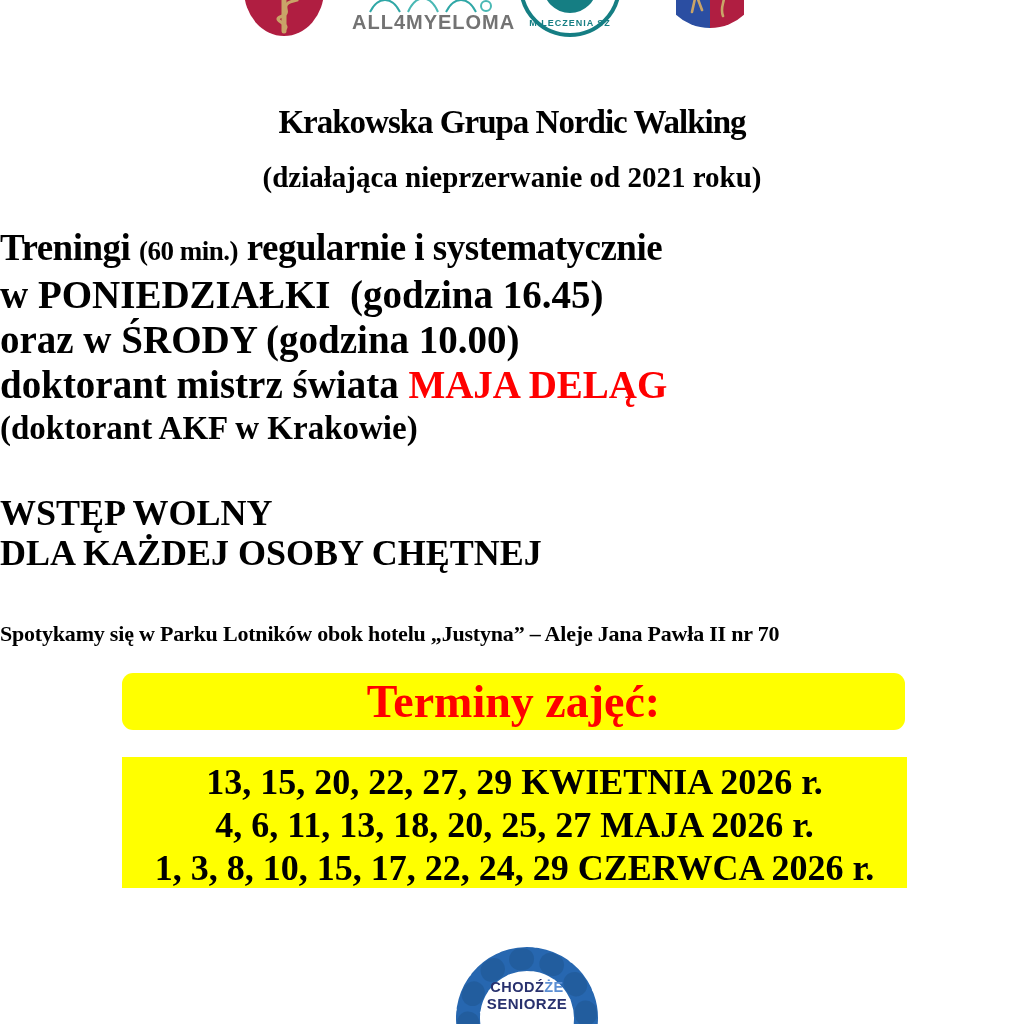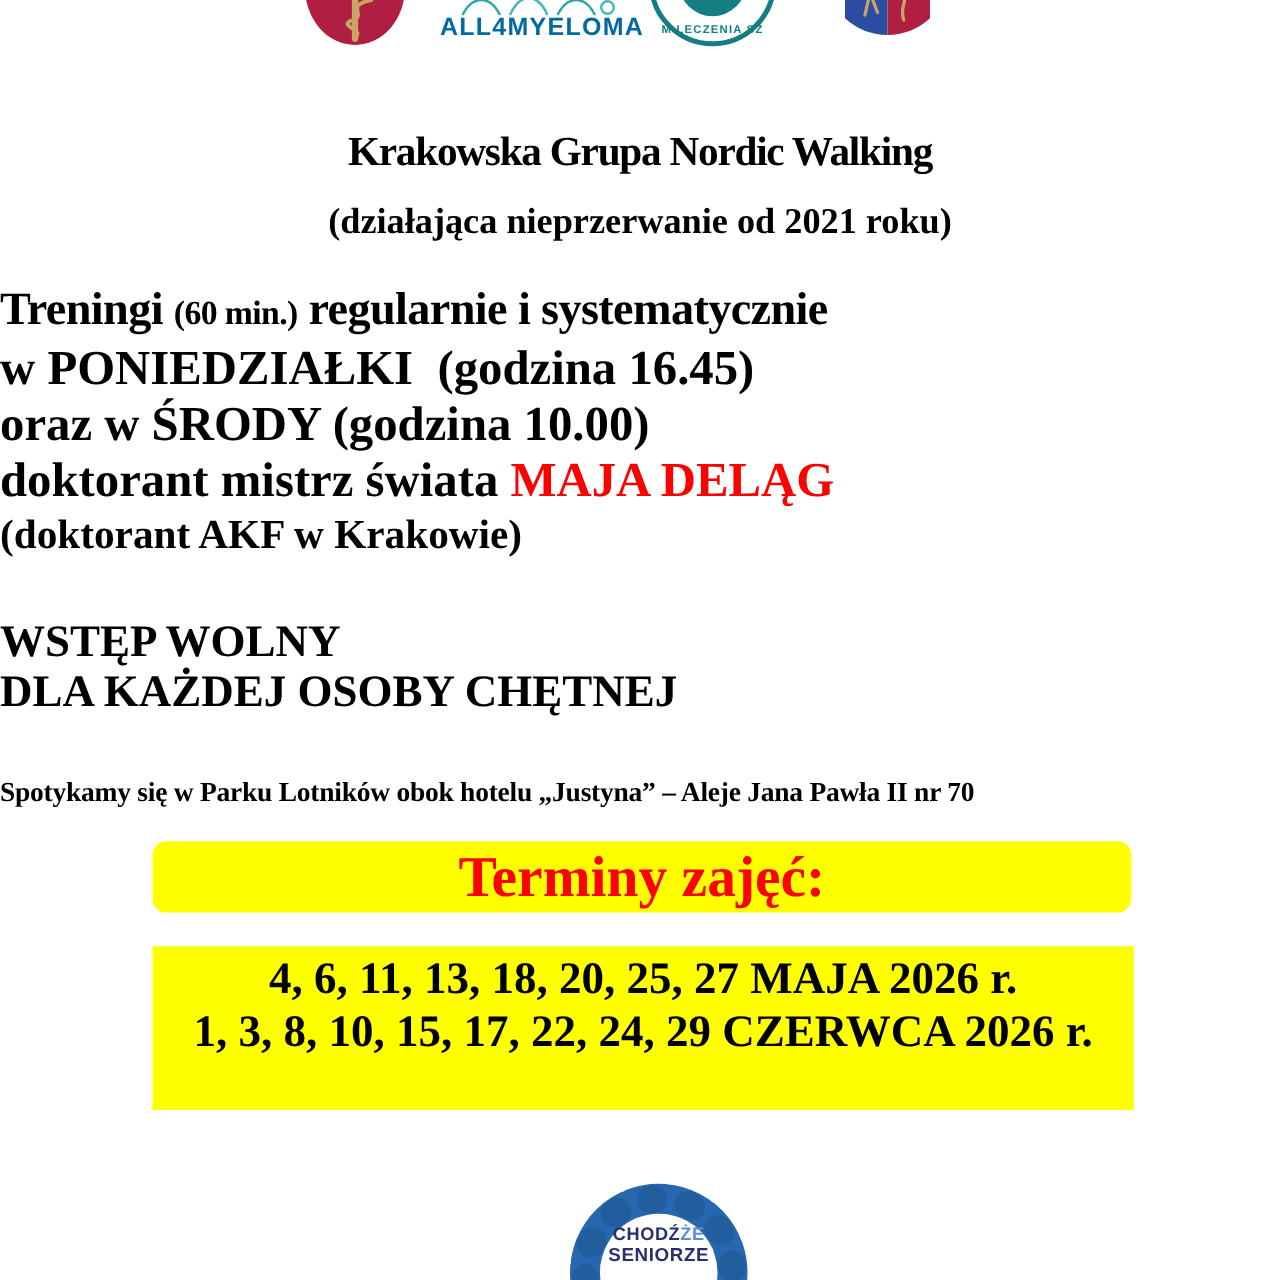--- a/index.html
+++ b/index.html
@@ -9,21 +9,21 @@
     font-family:"Liberation Serif","DejaVu Serif",serif;color:#000;
   }
   
   .logo{position:absolute;top:0;}
   .logo svg{display:block;overflow:visible;}
   #logo-asclepius{left:242px;width:84px;height:38px;overflow:hidden;}
   #logo-all4myeloma{left:352px;width:160px;height:34px;text-align:center;}
   #logo-all4myeloma .doodle{display:block;margin:0 auto;}
   #logo-all4myeloma .a4m-text{
     font-family:"Liberation Sans","DejaVu Sans",sans-serif;
-    font-size:20px;font-weight:600;color:#0369a1;letter-spacing:1px;line-height:20px;
+    font-size:20px;font-weight:600;color:#737373;letter-spacing:1px;line-height:20px;
   }
   #logo-seal{left:514px;width:112px;height:38px;overflow:hidden;}
   #logo-crest{left:676px;width:68px;height:30px;overflow:hidden;}
 
   
   .title{position:absolute;left:0;width:100%;top:104px;text-align:center;
          font-weight:bold;font-size:33px;letter-spacing:-1px;}
   .subtitle{position:absolute;left:0;width:100%;top:161px;text-align:center;
          font-weight:bold;font-size:29px;}
 
@@ -116,20 +116,21 @@
   <div class="line free1">WSTĘP WOLNY</div>
   <div class="line free2">DLA KAŻDEJ OSOBY CHĘTNEJ</div>
 
   <div class="line meeting">Spotykamy się w Parku Lotników obok hotelu „Justyna” – Aleje Jana Pawła II nr 70</div>
 
   <div class="terminy-bar">
     <div class="terminy-title">Terminy zajęć:</div>
   </div>
 
   <div class="dates-box">
+    <div class="date-line">13, 15, 20, 22, 27, 29 KWIETNIA 2026 r.</div>
     <div class="date-line">4, 6, 11, 13, 18, 20, 25, 27 MAJA 2026 r.</div>
     <div class="date-line">1, 3, 8, 10, 15, 17, 22, 24, 29 CZERWCA 2026 r.</div>
   </div>
 
   <div class="footer-logo">
     <svg width="160" height="160" viewBox="0 0 160 160" aria-hidden="true">
       <circle cx="80" cy="85" r="59" fill="none" stroke="#2767b0" stroke-width="24" stroke-dasharray="26 5" stroke-linecap="round" transform="rotate(8 80 85)"></circle>
       <circle cx="80" cy="85" r="59" fill="none" stroke="#1f558f" stroke-width="22" stroke-dasharray="3 28" stroke-linecap="round" transform="rotate(22 80 85)" opacity="0.55"></circle>
       <text class="wreath-text" x="80" y="59" text-anchor="middle" font-size="14.5" letter-spacing="0.5"><tspan fill="#28316e">CHODŹ</tspan><tspan fill="#5b8fd4">ŻE</tspan></text>
       <text class="wreath-text" x="80" y="76" text-anchor="middle" font-size="15" letter-spacing="0.5" fill="#28316e">SENIORZE</text>

